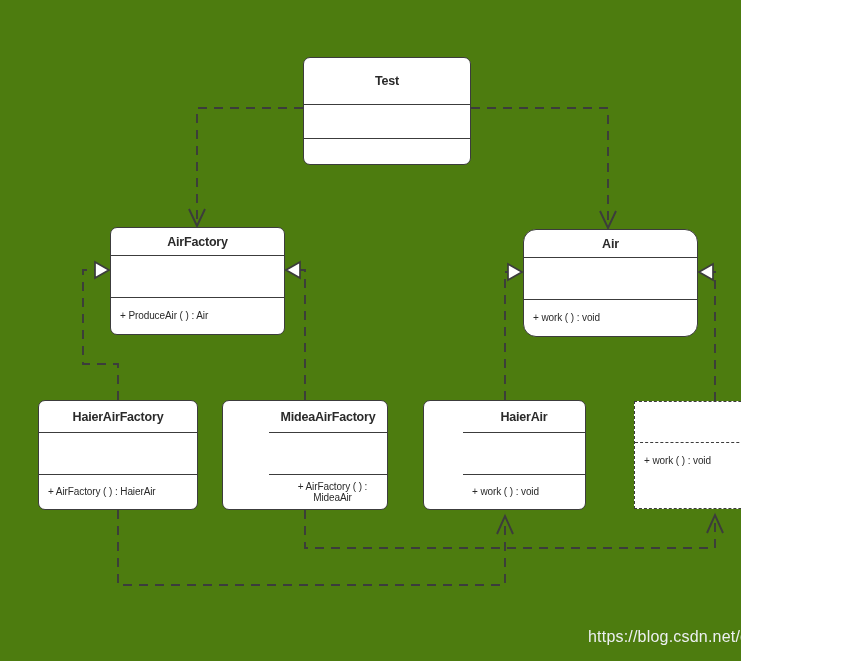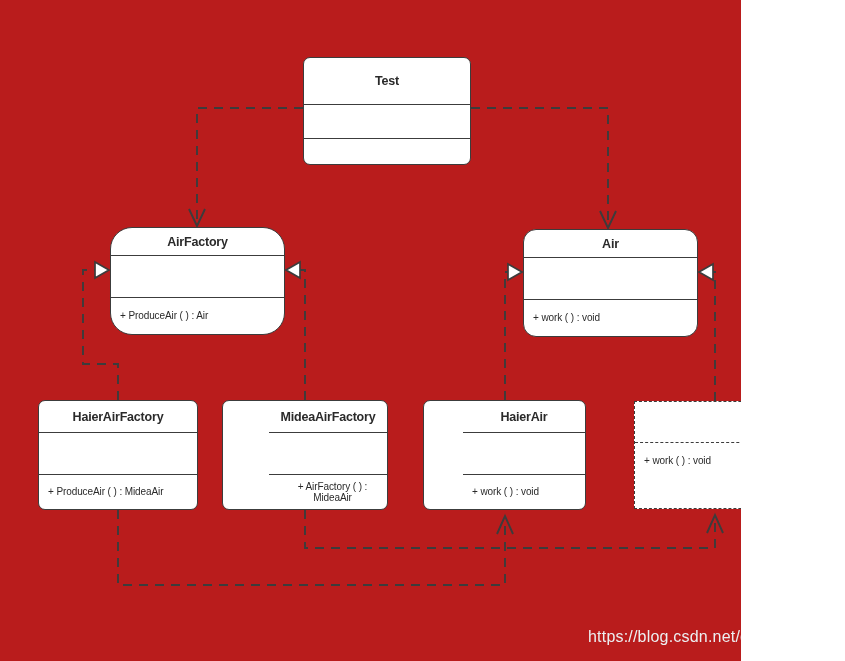--- a/index.html
+++ b/index.html
@@ -8,21 +8,21 @@
     padding: 0;
     background: #ffffff;
   }
   body {
     font-family: "Liberation Sans", sans-serif;
   }
   #canvas {
     position: relative;
     width: 741px;
     height: 661px;
-    background: #b91c1c;
+    background: #4d7c0f;
     overflow: hidden;
   }
   #edges {
     position: absolute;
     left: 0;
     top: 0;
     width: 845px;
     height: 661px;
   }
 
@@ -77,21 +77,21 @@
     letter-spacing: -0.1px;
     text-align: center;
   }
 
   
   #cls-test        { left: 303px; top: 57px;  width: 168px; height: 108px; }
   #cls-test .uml-name  { height: 48px; }
   #cls-test .uml-attrs { height: 35px; }
   #cls-test .uml-ops   { height: 25px; }
 
-  #cls-airfactory  { left: 110px; top: 227px; width: 175px; height: 108px; border-radius: 22px; }
+  #cls-airfactory  { left: 110px; top: 227px; width: 175px; height: 108px; }
   #cls-airfactory .uml-name  { height: 29px; }
   #cls-airfactory .uml-attrs { height: 42px; }
   #cls-airfactory .uml-ops   { height: 37px; }
 
   #cls-air         { left: 523px; top: 229px; width: 175px; height: 108px; border-radius: 13px; }
   #cls-air .uml-name  { height: 29px; }
   #cls-air .uml-attrs { height: 42px; }
   #cls-air .uml-ops   { height: 37px; }
 
   #cls-haierairfactory { left: 38px;  top: 400px; width: 160px; height: 110px; }
@@ -188,21 +188,21 @@
 
   <div class="uml-class" id="cls-air">
     <div class="uml-name">Air</div>
     <div class="uml-attrs"></div>
     <div class="uml-ops">+ work ( )  :  void</div>
   </div>
 
   <div class="uml-class" id="cls-haierairfactory">
     <div class="uml-name">HaierAirFactory</div>
     <div class="uml-attrs"></div>
-    <div class="uml-ops">+ ProduceAir ( )  : MideaAir</div>
+    <div class="uml-ops">+ AirFactory ( )  : HaierAir</div>
   </div>
 
   <div class="uml-class" id="cls-mideaairfactory">
     <div class="uml-name">MideaAirFactory</div>
     <div class="uml-attrs"></div>
     <div class="uml-ops">+ AirFactory ( )  :  MideaAir</div>
   </div>
 
   <div class="uml-class" id="cls-haierair">
     <div class="uml-name">HaierAir</div>

